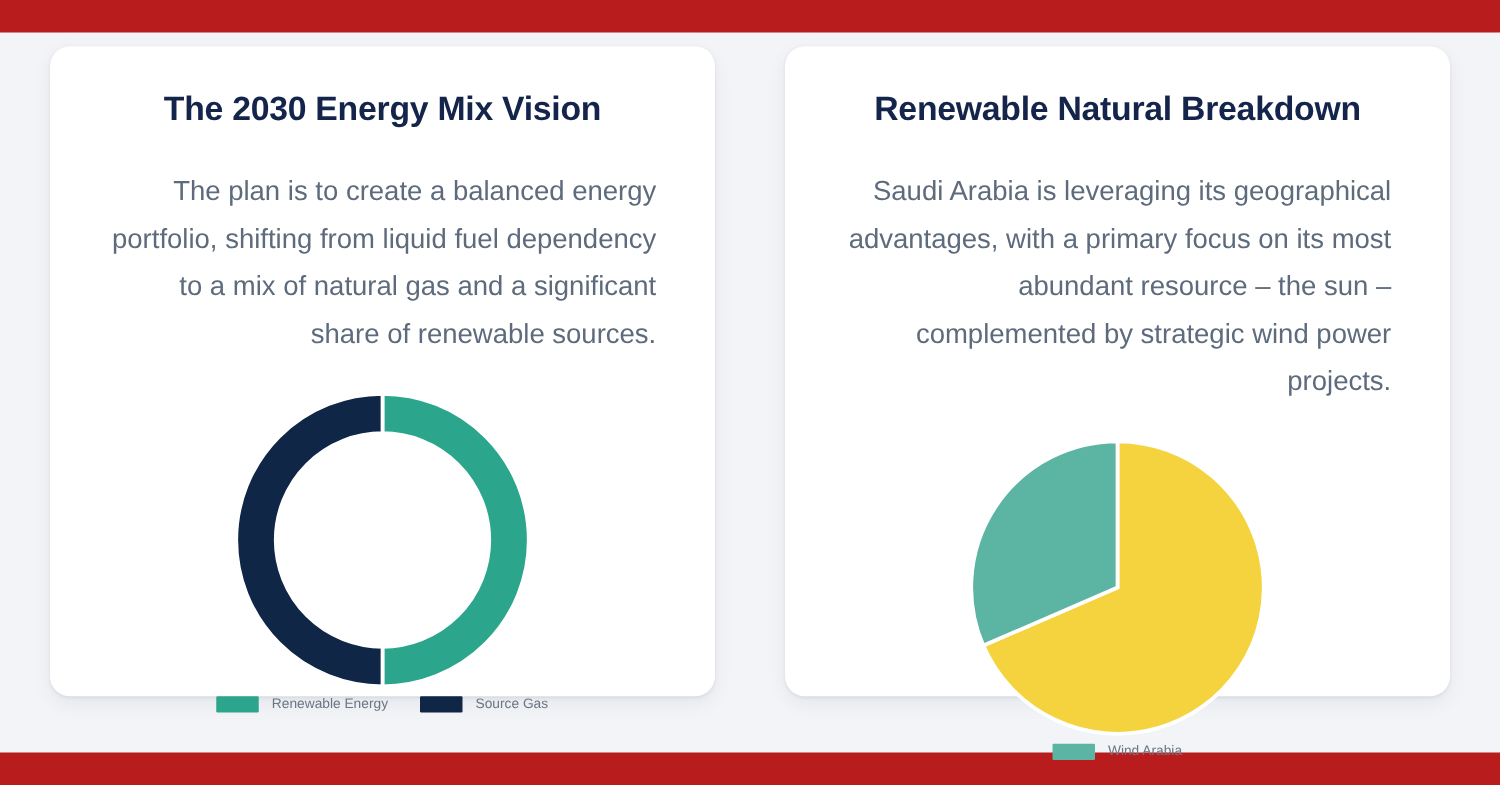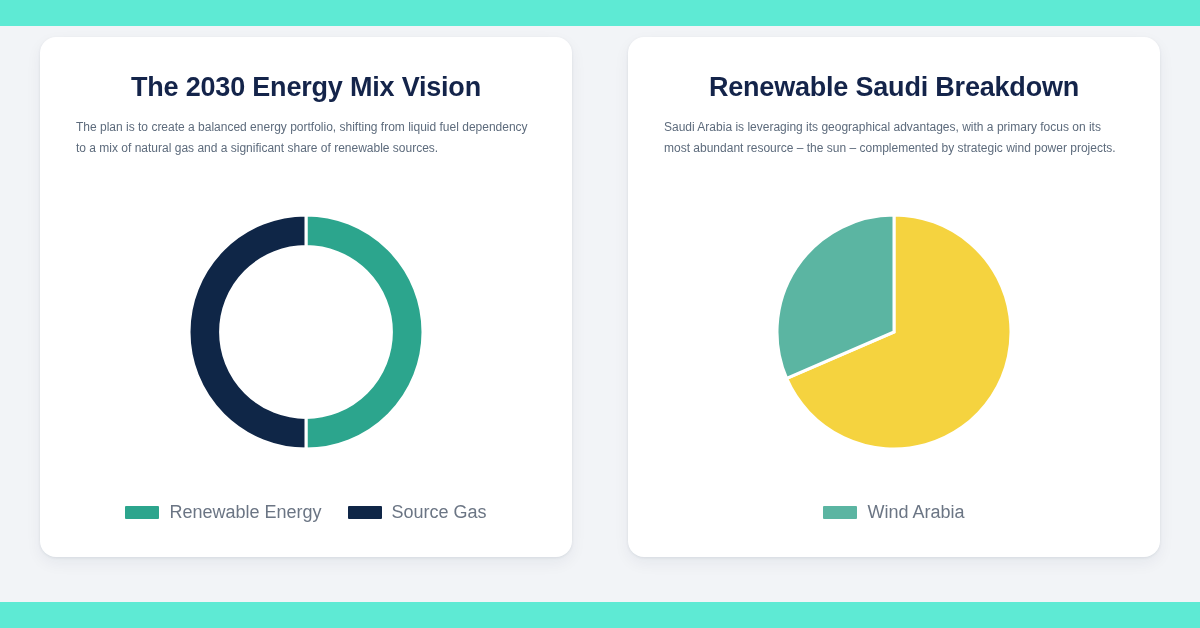--- a/index.html
+++ b/index.html
@@ -13,21 +13,21 @@
     font-family: "Liberation Sans", sans-serif;
     overflow: hidden;
   }
 
   .page-frame {
     position: absolute;
     left: 0;
     top: 0;
     width: 1200px;
     height: 628px;
-    background: #5eead4;
+    background: #b91c1c;
     box-sizing: border-box;
   }
 
   .page-canvas {
     position: absolute;
     left: 0px;
     top: 26px;
     width: 1200px;
     height: 576px;
     background: #f2f4f7;
@@ -62,25 +62,25 @@
     font-size: 27px;
     font-weight: bold;
     color: #14244a;
     text-align: center;
     letter-spacing: -0.2px;
     margin: 0 0 14px 0;
     line-height: 1.2;
   }
 
   .card-desc {
-    font-size: 12px;
+    font-size: 22px;
     color: #5d6b7c;
-    text-align: left;
+    text-align: right;
     line-height: 1.72;
-    margin: 0;
+    margin: 17px;
     max-width: 460px;
   }
 
   .chart-area {
     flex: 1 1 auto;
     width: 100%;
     display: flex;
     align-items: center;
     justify-content: center;
     padding-top: 4px;
@@ -106,21 +106,21 @@
   }
 
   .legend-swatch {
     width: 34px;
     height: 13px;
     border-radius: 1px;
     flex: none;
   }
 
   .legend-label {
-    font-size: 18px;
+    font-size: 11px;
     color: #6b7584;
     white-space: nowrap;
   }
 </style>
 </head>
 <body>
 
 <div class="page-frame">
   <div class="page-canvas"></div>
 
@@ -145,21 +145,21 @@
           <span class="legend-label">Renewable Energy</span>
         </div>
         <div class="legend-item">
           <span class="legend-swatch" style="background: rgb(15, 38, 71);"></span>
           <span class="legend-label">Source Gas</span>
         </div>
       </div>
     </div>
 
     <div class="card">
-      <h2 class="card-title">Renewable Saudi Breakdown</h2>
+      <h2 class="card-title">Renewable Natural Breakdown</h2>
       <p class="card-desc">Saudi Arabia is leveraging its geographical advantages, with a primary focus on its most abundant resource – the sun – complemented by strategic wind power projects.</p>
 
       <div class="chart-area">
         <svg class="chart-svg" width="250" height="250" viewBox="0 0 250 250">
           <g id="pie-slices">
               <path d="M 125 125 L 125.00000000000001 8 A 117 117 0 1 1 17.622708794974187 171.46630320426928 Z" fill="#f5d33f" stroke="#ffffff" stroke-width="3"></path>
               <path d="M 125 125 L 17.622708794974187 171.46630320426928 A 117 117 0 0 1 124.99999999999997 8 Z" fill="#5bb5a2" stroke="#ffffff" stroke-width="3"></path>
             </g>
         </svg>
       </div>

